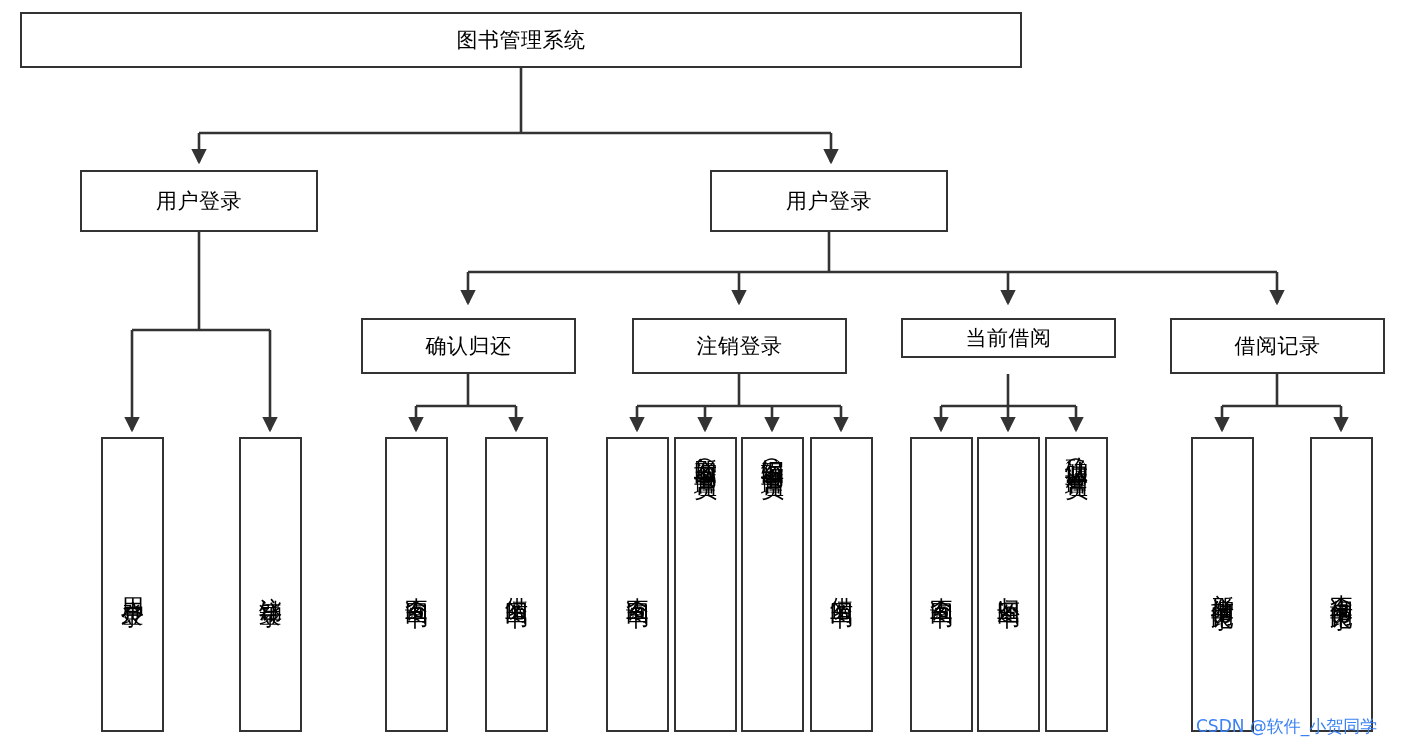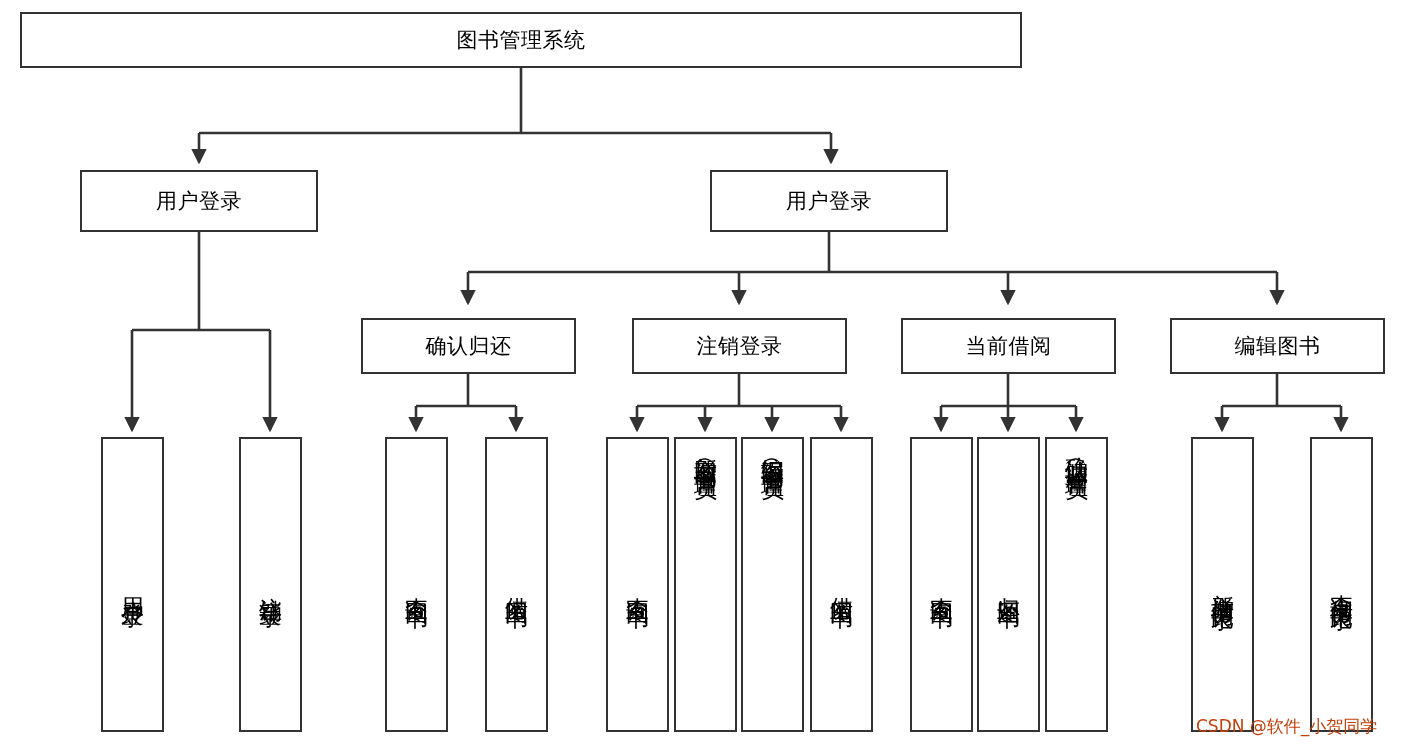--- a/index.html
+++ b/index.html
@@ -58,21 +58,21 @@
     letter-spacing: 3px;
     white-space: nowrap;
     display: block;
   }
   .node.vert.vcenter {
     align-items: center;
   }
   .watermark {
     position: absolute;
     font-size: 17px;
-    color: #c2410c;
+    color: #3b82f6;
     white-space: nowrap;
     z-index: 3;
     font-family: "DejaVu Sans", "Liberation Sans", sans-serif;
   }
 </style>
 </head>
 <body>
 
 <div id="canvas">
 
@@ -139,26 +139,26 @@
   </div>
 
   <div class="node" style="left:361px; top:318px; width:215px; height:56px;">
     <span class="lbl">确认归还</span>
   </div>
 
   <div class="node" style="left:632px; top:318px; width:215px; height:56px;">
     <span class="lbl">注销登录</span>
   </div>
 
-  <div class="node" style="left:901px; top:318px; width:215px; height:56px;">
+  <div class="node" style="left:901px; top:318px; width:215px; height:40px;">
     <span class="lbl">当前借阅</span>
   </div>
 
   <div class="node" style="left:1170px; top:318px; width:215px; height:56px;">
-    <span class="lbl">编辑图书</span>
+    <span class="lbl">借阅记录</span>
   </div>
 
   <div class="node vert vcenter" style="left:101px; top:437px; width:63px; height:295px;">
     <span class="lbl">用户登录</span>
   </div>
 
   <div class="node vert vcenter" style="left:239px; top:437px; width:63px; height:295px;">
     <span class="lbl">注销登录</span>
   </div>
 

